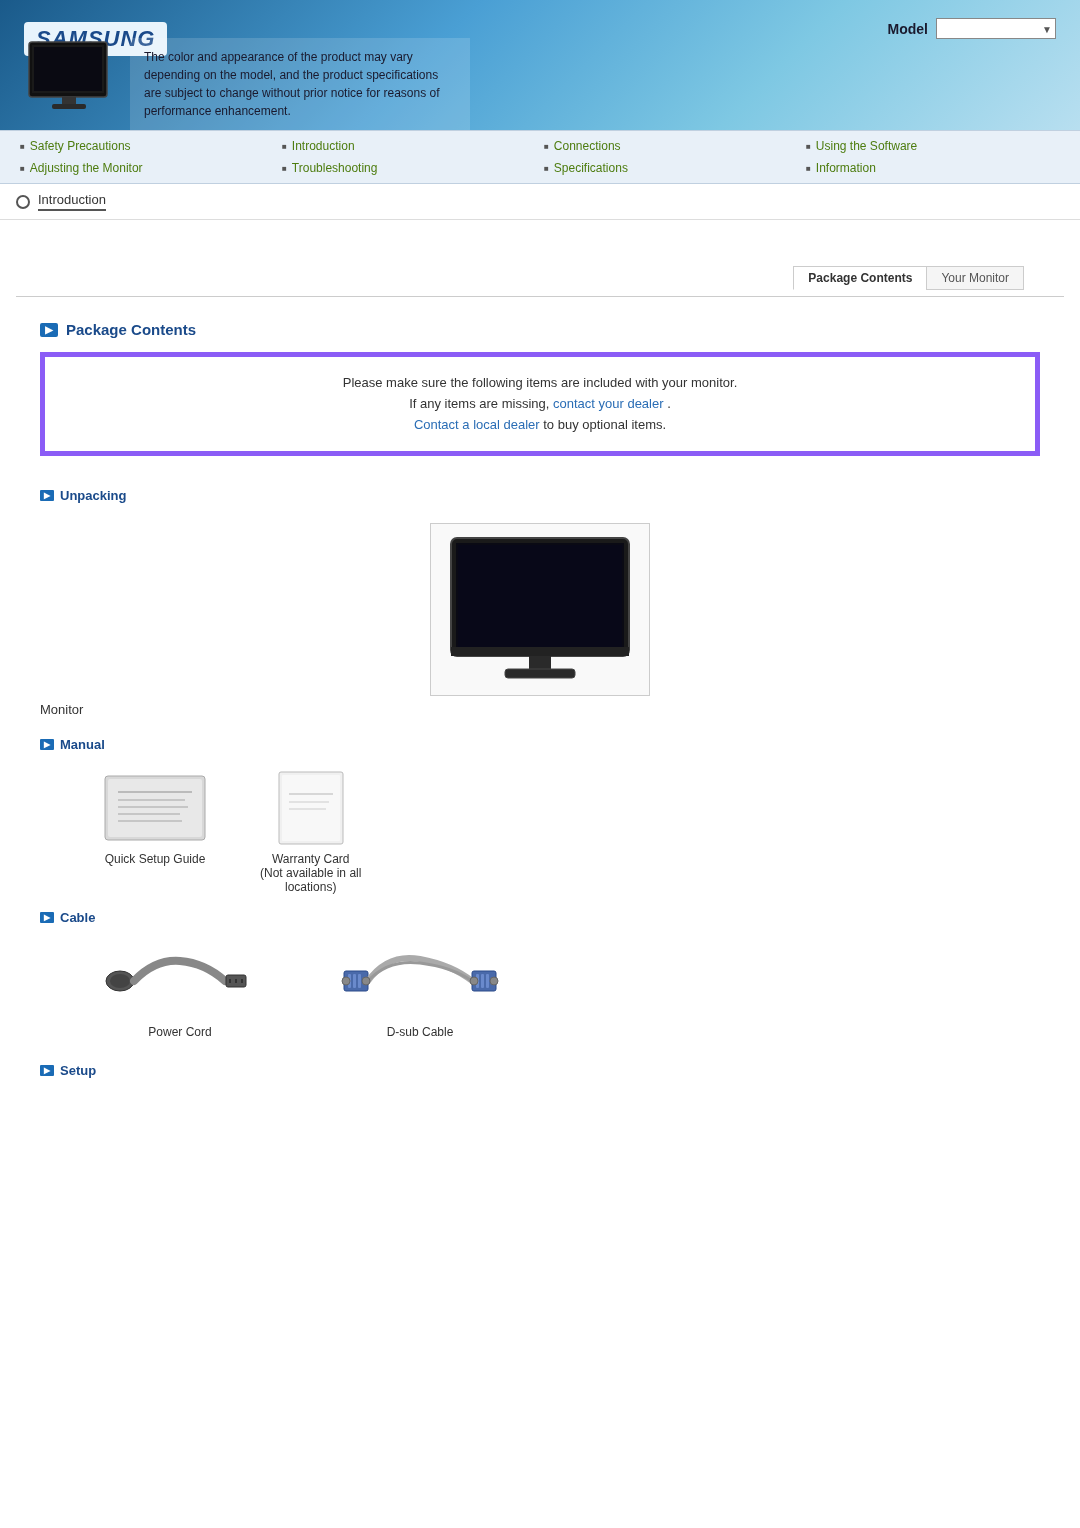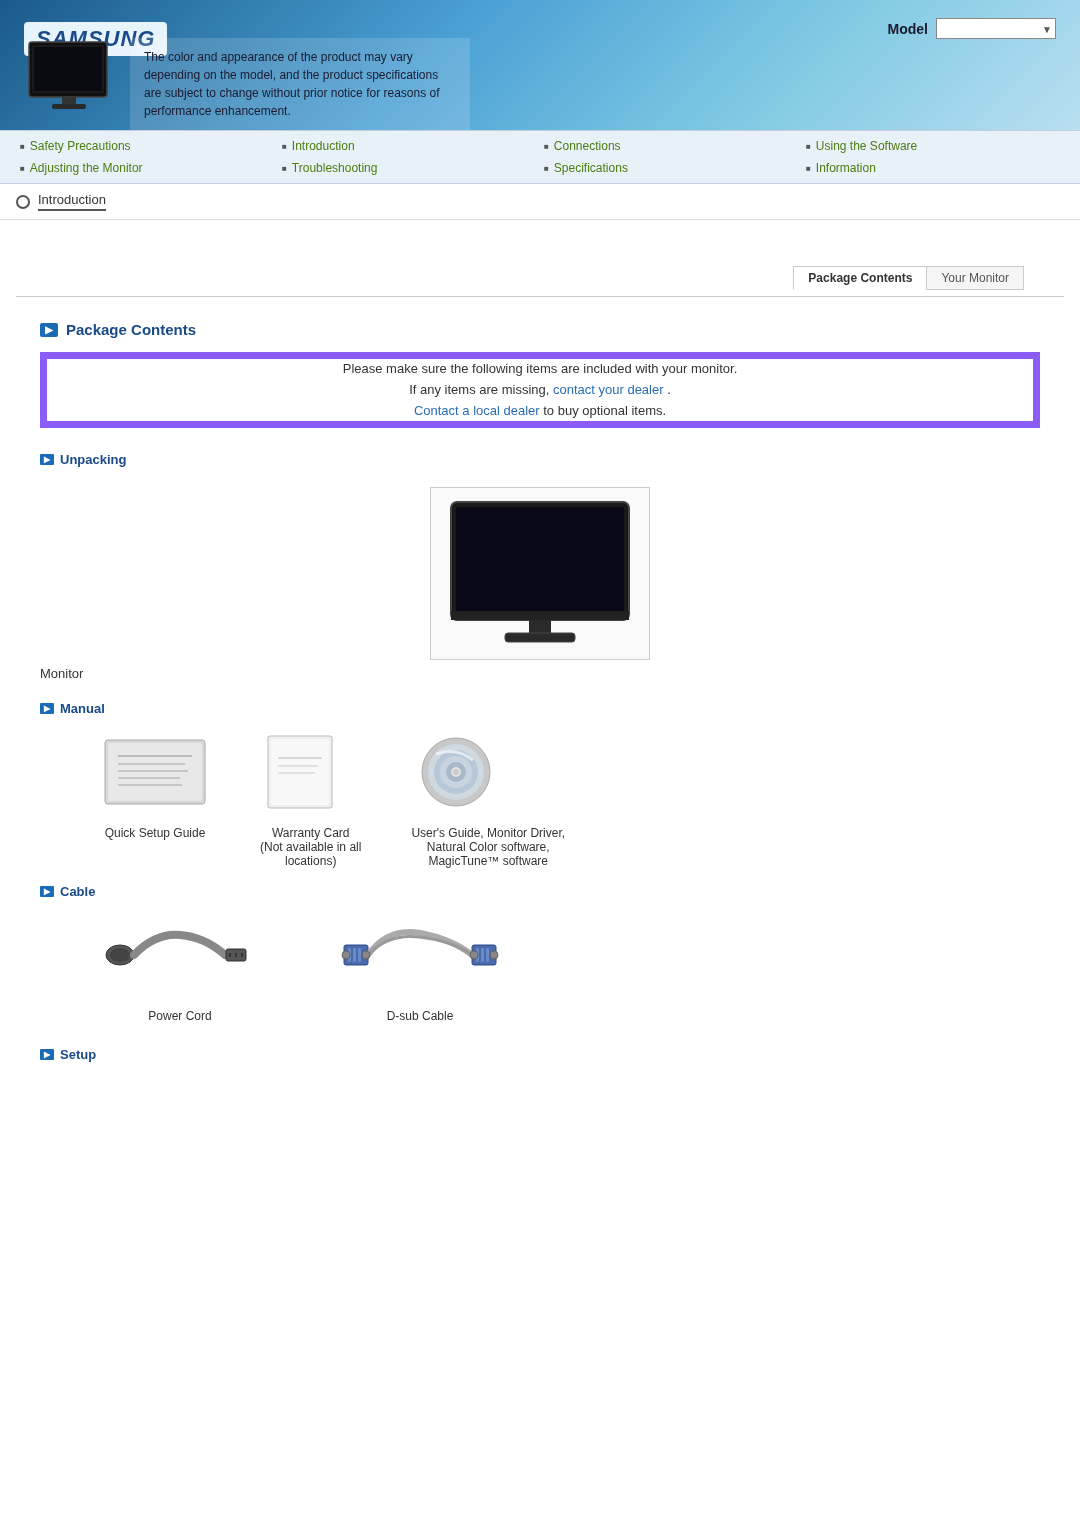--- a/index.html
+++ b/index.html
@@ -189,22 +189,23 @@
       border-radius: 2px;
     }
     .section-title {
       font-size: 15px;
       font-weight: bold;
       color: #1a4a8a;
     }
 
     
     .info-box {
-      border: 7px solid #8b5cf6;
-      margin-bottom: 24px;
+      border: 5px solid #8b5cf6;
+      padding: 16px;
+      margin-bottom: 32px;
       text-align: center;
       line-height: 1.6;
       font-size: 13px;
     }
     .link-text {
       color: #2a6db5;
       cursor: pointer;
       text-decoration: none;
     }
 
@@ -228,21 +229,22 @@
       border-radius: 1px;
     }
     .sub-title {
       font-size: 13px;
       font-weight: bold;
       color: #1a4a8a;
     }
     .item-container {
       display: flex;
       flex-direction: column;
-      gap: 14px;
+      align-items: center;
+      gap: 4px;
     }
     .item-label {
       font-size: 12px;
       color: #333;
       text-align: center;
       max-width: 160px;
     }
 
     
     .monitor-img-wrapper {
@@ -400,35 +402,20 @@
       <svg width="80" height="80" viewBox="0 0 80 80" xmlns="http://www.w3.org/2000/svg">
         <rect x="8" y="4" width="64" height="72" rx="2" fill="#f0f0f0" stroke="#bbb" stroke-width="1"></rect>
         <rect x="11" y="7" width="58" height="66" rx="1" fill="#f8f8f8"></rect>
         <line x1="18" y1="26" x2="62" y2="26" stroke="#ccc" stroke-width="1.5"></line>
         <line x1="18" y1="34" x2="58" y2="34" stroke="#ccc" stroke-width="1"></line>
         <line x1="18" y1="41" x2="55" y2="41" stroke="#ccc" stroke-width="1"></line>
       </svg>
       <span class="item-label">Warranty Card<br>(Not available in all<br>locations)</span>
     </div>
 
-    <div class="item-container">
-      <svg width="90" height="80" viewBox="0 0 90 80" xmlns="http://www.w3.org/2000/svg">
-
-        <circle cx="45" cy="40" r="34" fill="#c8c8c8" stroke="#aaa" stroke-width="1"></circle>
-        <circle cx="45" cy="40" r="28" fill="#d0d8e0"></circle>
-        <circle cx="45" cy="40" r="22" fill="#b8c8d8"></circle>
-        <circle cx="45" cy="40" r="16" fill="#c8d4e0"></circle>
-        <circle cx="45" cy="40" r="10" fill="#a8b8c8"></circle>
-        <circle cx="45" cy="40" r="5" fill="#e0e0e0"></circle>
-        <circle cx="45" cy="40" r="3" fill="#ccc"></circle>
-
-        <path d="M 25 22 Q 45 15 62 28" stroke="rgba(255,255,255,0.6)" stroke-width="3" fill="none"></path>
-      </svg>
-      <span class="item-label">User's Guide, Monitor Driver,<br>Natural Color software,<br>MagicTune™ software</span>
-    </div>
   </div>
 
   <div class="sub-section">
     <span class="sub-icon">▶</span>
     <span class="sub-title">Cable</span>
   </div>
 
   <div class="cable-grid">
 
     <div class="item-container">

